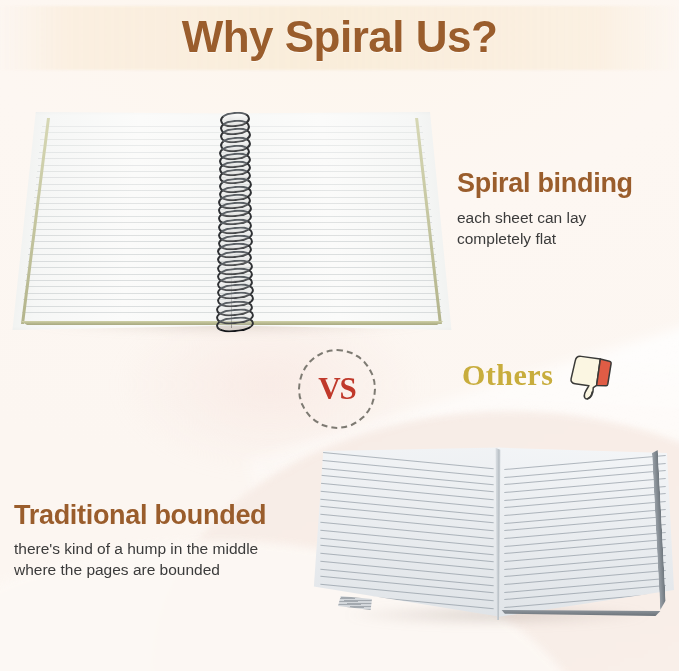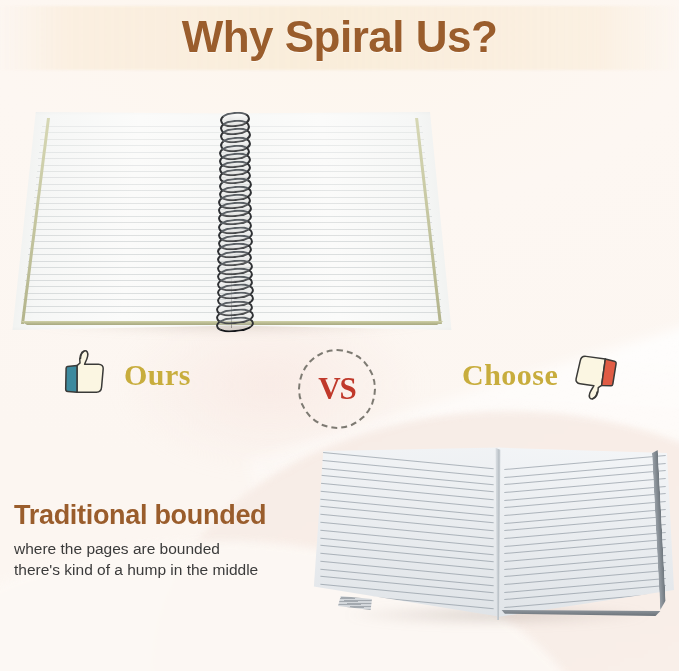--- a/index.html
+++ b/index.html
@@ -243,58 +243,55 @@
         <div class="ring" style="top: 166px; width: 32.4px; left: 3.8px; z-index: 20;"></div>
         <div class="ring" style="top: 174.2px; width: 32.7px; left: 3.6px; z-index: 21;"></div>
         <div class="ring" style="top: 182.4px; width: 33px; left: 3.5px; z-index: 22;"></div>
         <div class="ring" style="top: 190.6px; width: 33.4px; left: 3.3px; z-index: 23;"></div>
         <div class="ring" style="top: 198.8px; width: 33.7px; left: 3.2px; z-index: 24;"></div>
         <div class="ring" style="top: 207px; width: 34px; left: 3px; z-index: 25;"></div>
       </div>
     <div class="sp-centerline"></div>
   </div>
 
+  <div class="txt-spiral">
+    <div class="h-brown">Spiral binding</div>
+    <div class="sub-gray">
+      <div>each sheet can lay</div>
+      <div>completely flat</div>
+    </div>
+  </div>
 
   <div class="vsrow">
 
-    <div class="vs-ours">
-      <svg class="thumb" viewBox="0 0 50 56">
-        <path d="M20 16 C19 10 21 5 24 4 C27 3.2 28.4 5.6 27.6 9.4 C27 12.4 25.4 15 24.6 17.2
-                 L38.5 17.2 C41.6 17.2 43.4 19.2 43.2 21.6 L41.6 40 C41.4 43.2 39.4 45.2 36.4 45.2
-                 L17 45.2 L17 18.6 Z" fill="#fbf6e2" stroke="#3a3a38" stroke-width="1.5" stroke-linejoin="round"></path>
-        <path d="M7.5 19.5 L17 18.6 L17 45.2 L7.8 44.4 C6.4 44.3 5.6 43.4 5.7 42 L6.1 21.4 C6.15 20.3 6.6 19.6 7.5 19.5 Z" fill="#3d8a9e" stroke="#3a3a38" stroke-width="1.5" stroke-linejoin="round"></path>
-        <path d="M24.2 4.2 C22 5.6 20.6 8.4 20.6 11.6" fill="none" stroke="#3a3a38" stroke-width="1.3" stroke-linecap="round"></path>
-      </svg>
-      <span class="vs-word">Ours</span>
-    </div>
 
     <div class="vs-badge">
       <span>VS</span>
     </div>
 
     <div class="vs-others">
-      <span class="vs-word">Choose</span>
+      <span class="vs-word">Others</span>
       <svg class="thumb" viewBox="0 0 50 56">
         <g transform="rotate(8 25 28)">
           <path d="M30 40 C31 46 29 51 26 52 C23 52.8 21.6 50.4 22.4 46.6 C23 43.6 24.6 41 25.4 38.8
                    L11.5 38.8 C8.4 38.8 6.6 36.8 6.8 34.4 L8.4 16 C8.6 12.8 10.6 10.8 13.6 10.8
                    L33 10.8 L33 37.4 Z" fill="#fbf6e2" stroke="#3a3a38" stroke-width="1.5" stroke-linejoin="round"></path>
           <path d="M42.5 36.5 L33 37.4 L33 10.8 L42.2 11.6 C43.6 11.7 44.4 12.6 44.3 14 L43.9 34.6 C43.85 35.7 43.4 36.4 42.5 36.5 Z" fill="#e05c45" stroke="#3a3a38" stroke-width="1.5" stroke-linejoin="round"></path>
           <path d="M25.8 51.8 C28 50.4 29.4 47.6 29.4 44.4" fill="none" stroke="#3a3a38" stroke-width="1.3" stroke-linecap="round"></path>
         </g>
       </svg>
     </div>
 
   </div>
 
   <div class="txt-trad">
     <div class="h-brown">Traditional bounded</div>
     <div class="sub-gray">
+      <div>there's kind of a hump in the middle</div>
       <div>where the pages are bounded</div>
-      <div>there's kind of a hump in the middle</div>
     </div>
   </div>
 
   <div class="nb-v">
     <div class="v-shadow"></div>
     <div class="v-page v-left">
       <div class="v-lines" id="v-lines-left">
           <div class="ln" style="left: 8px; right: 6px; top: 16px; transform: rotate(5.4deg);"></div>
           <div class="ln" style="left: 8px; right: 6px; top: 23.8px; transform: rotate(5.4deg);"></div>
           <div class="ln" style="left: 8px; right: 6px; top: 31.6px; transform: rotate(5.4deg);"></div>

